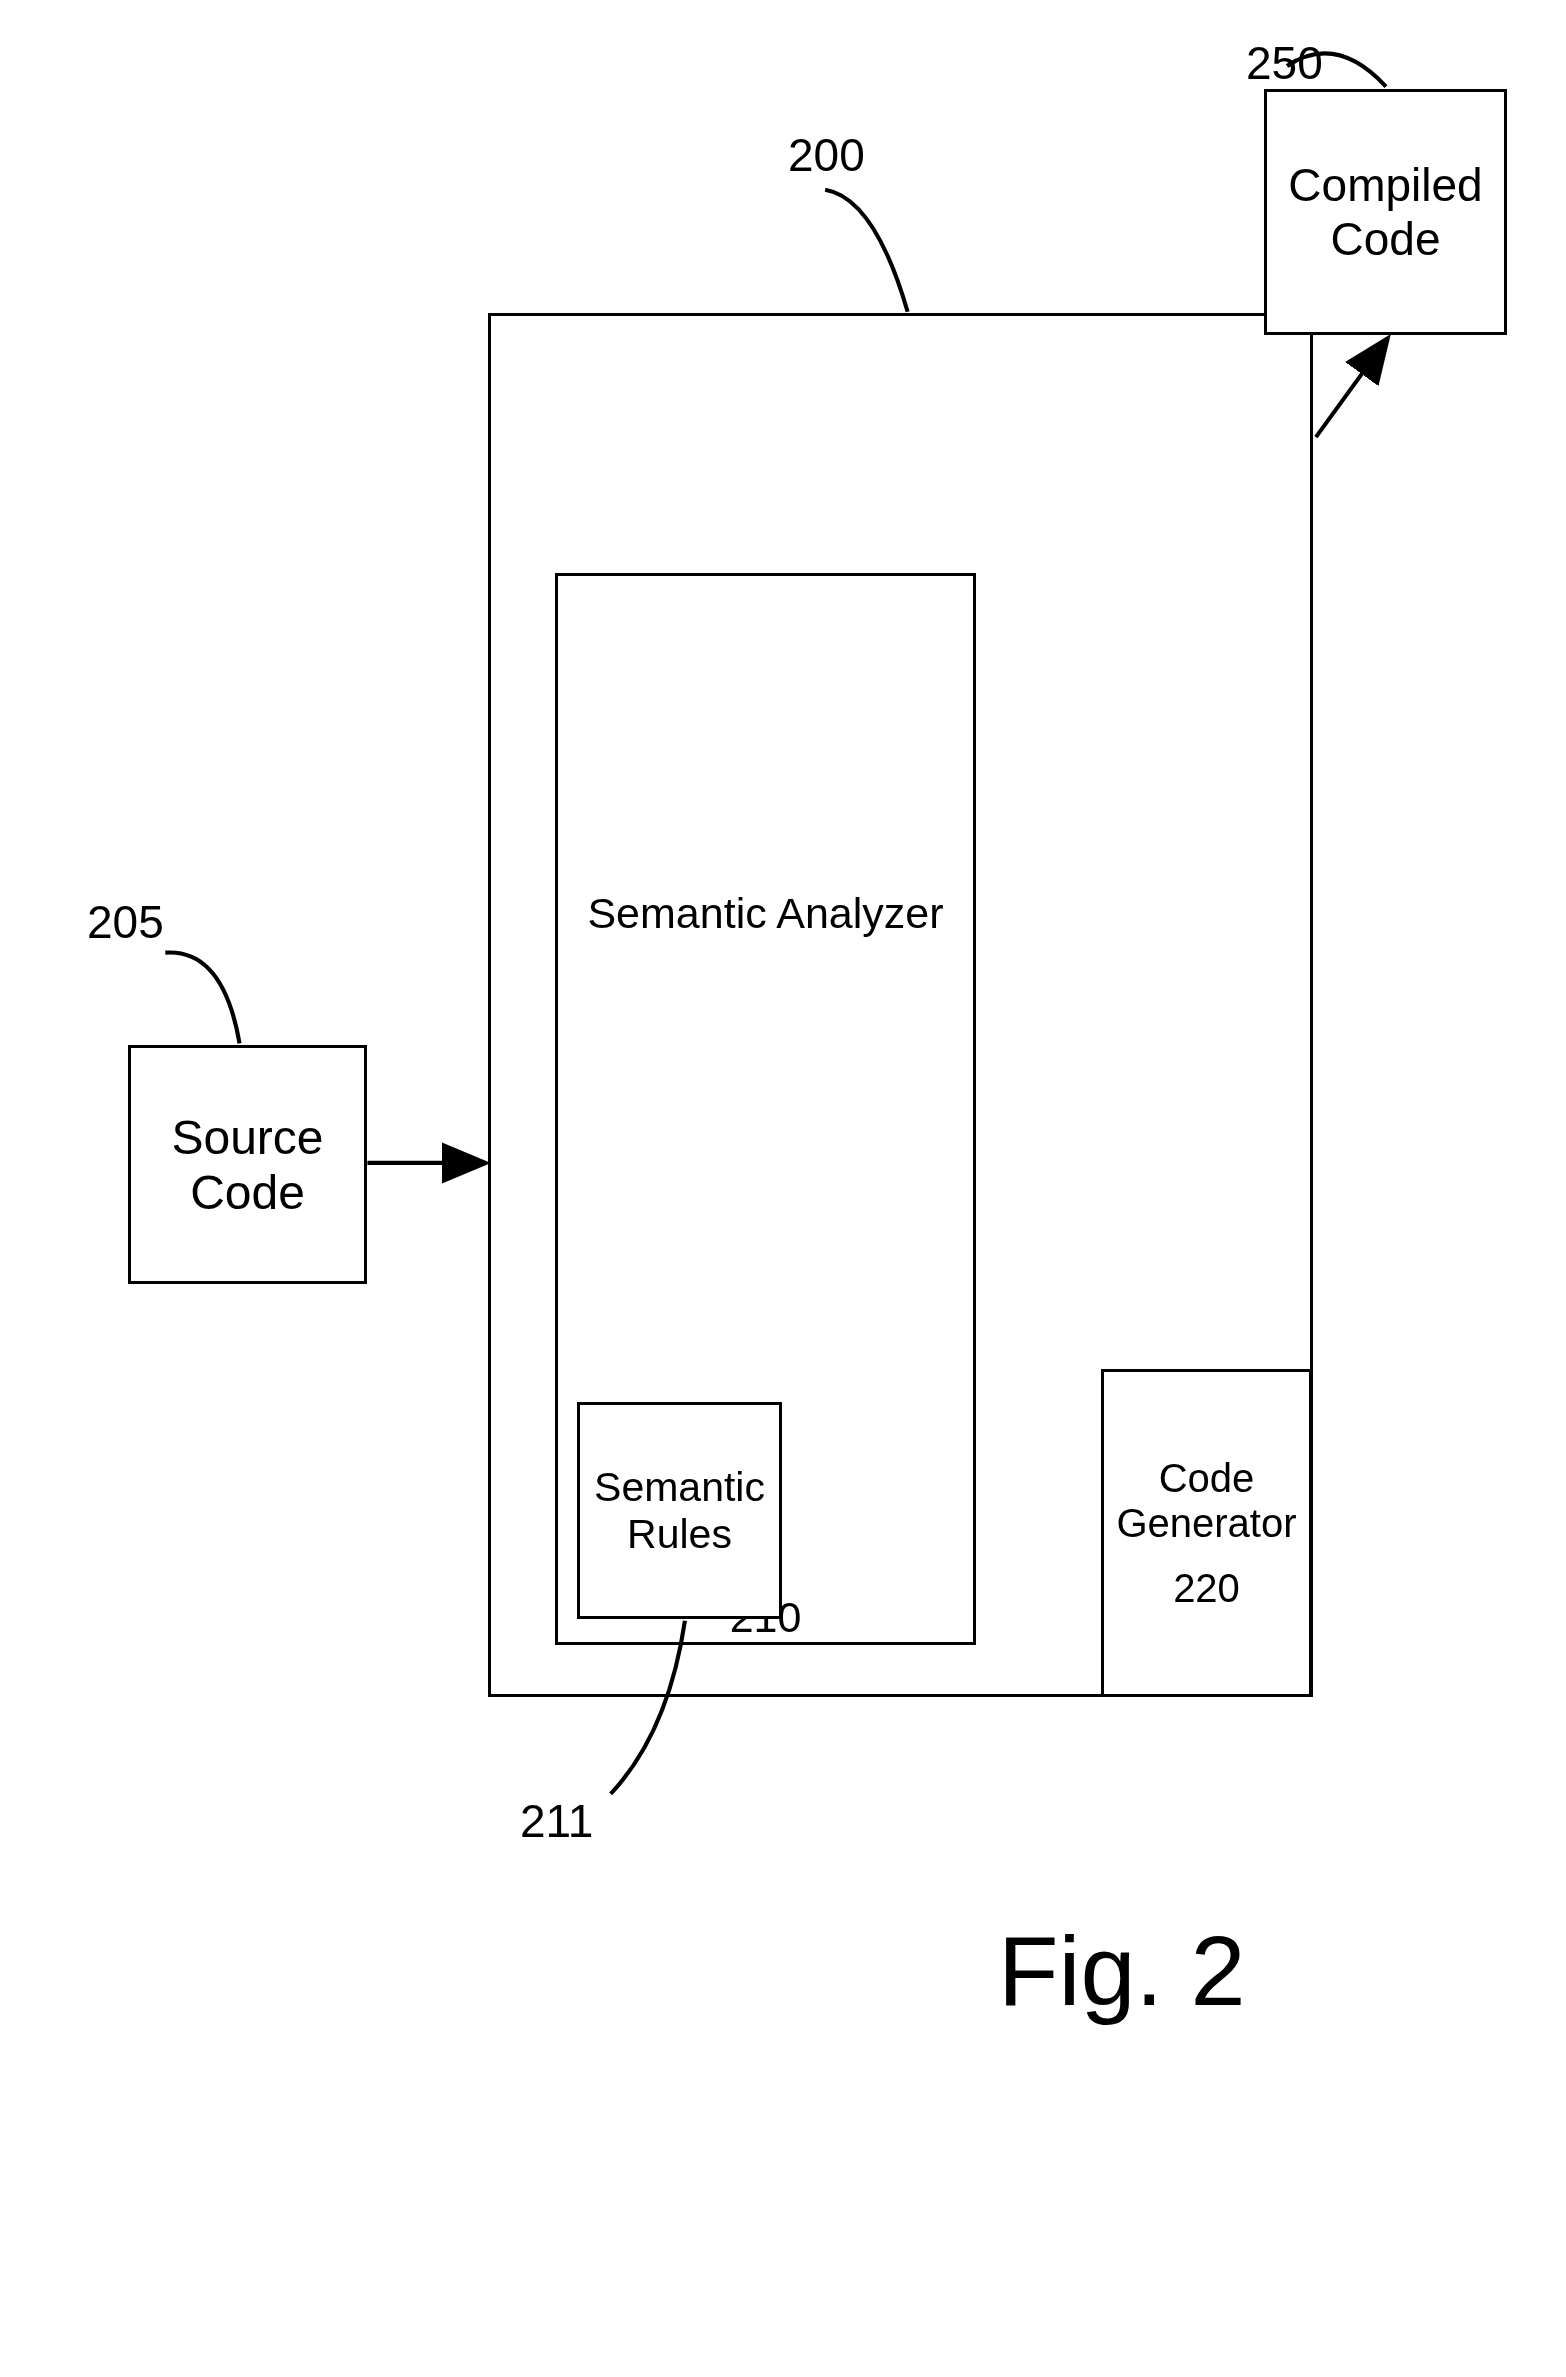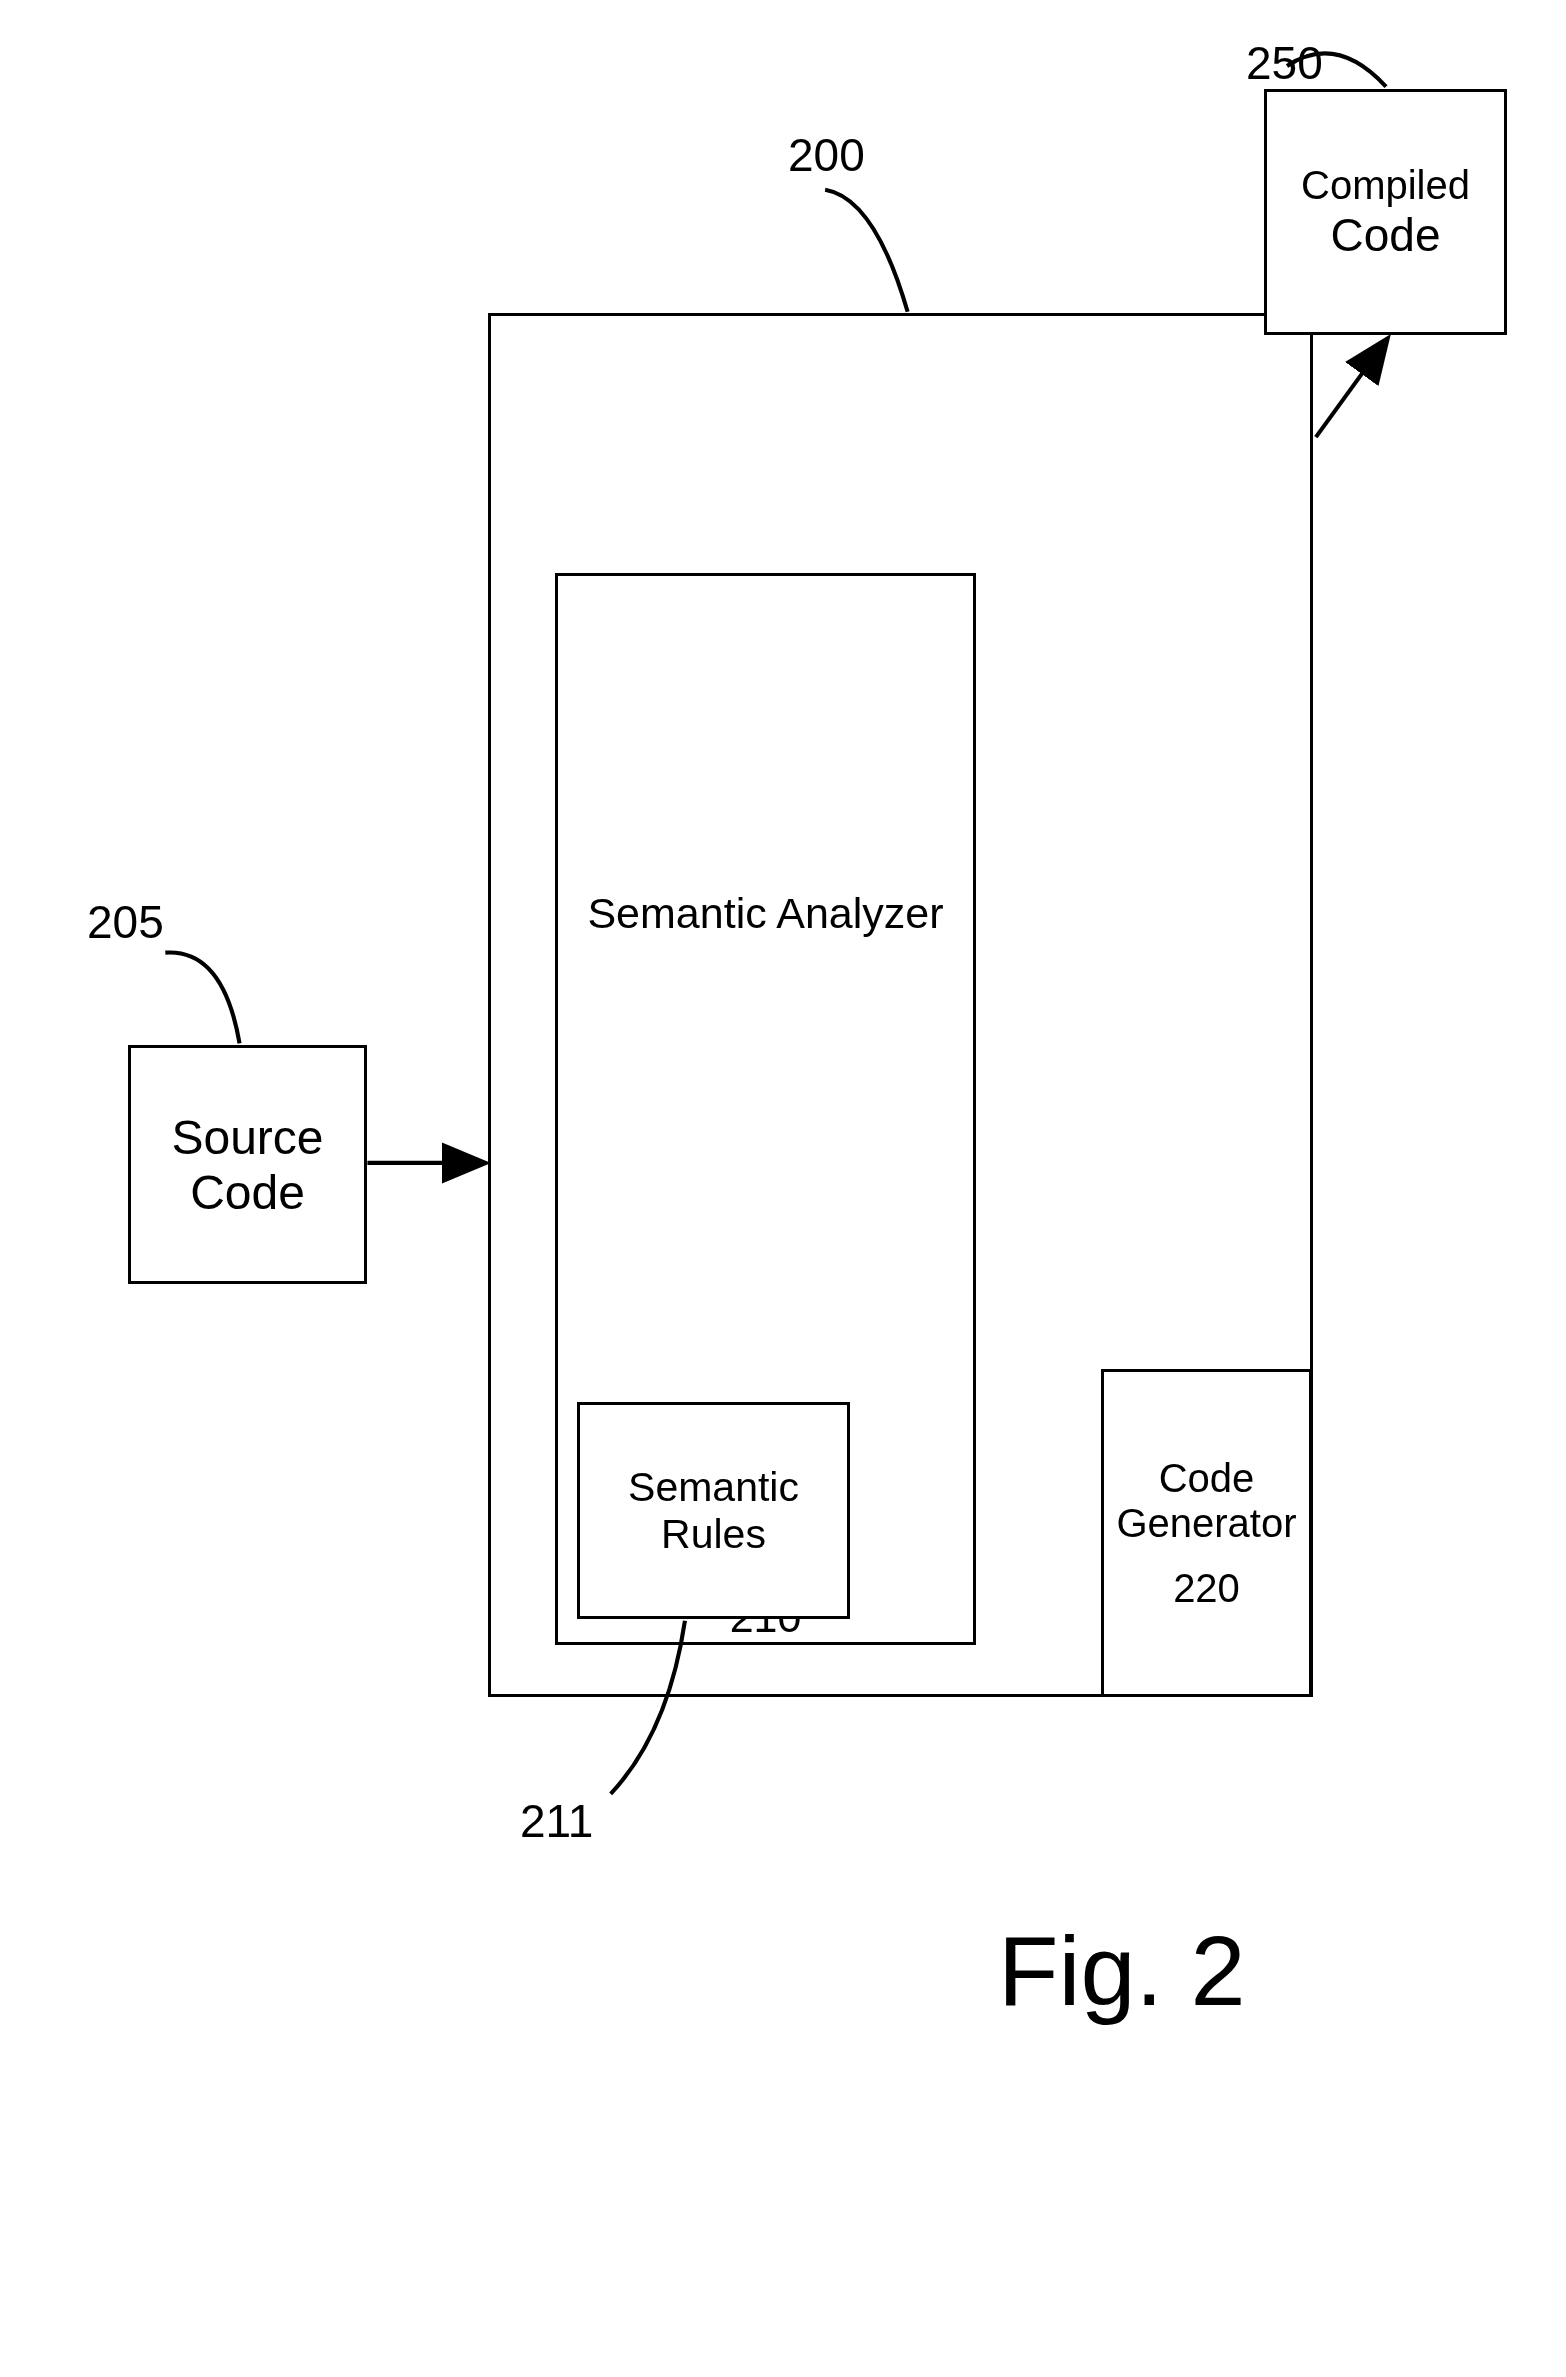--- a/index.html
+++ b/index.html
@@ -49,32 +49,32 @@
   <span style="font-size: 48px;">Code</span>
 </div>
 
 <div class="box" style="left: 488px; top: 313px; width: 825px; height: 1384px;"></div>
 
 <div class="box" style="left: 555px; top: 573px; width: 421px; height: 1072px; justify-content: space-between; padding-top: 313px;">
   <span style="font-size: 43px;">Semantic Analyzer</span>
   <span style="font-size: 43px; margin-top: 0;">210</span>
 </div>
 
-<div class="box" style="left: 577px; top: 1402px; width: 273px; height: 217px;">
+<div class="box" style="left: 577px; top: 1402px; width: 205px; height: 217px;">
   <span style="font-size: 41px;">Semantic</span>
   <span style="font-size: 41px;">Rules</span>
 </div>
 
 <div class="box" style="left: 1101px; top: 1369px; width: 211px; height: 328px; justify-content: center;">
   <span style="font-size: 40px; transform: rotate(0deg);">Code Generator</span>
   <span style="font-size: 40px; margin-top: 20px;">220</span>
 </div>
 
 <div class="box" style="left: 1264px; top: 89px; width: 243px; height: 246px;">
-  <span style="font-size: 40px;">Compiled</span>
+  <span style="font-size: 46px;">Compiled</span>
   <span style="font-size: 46px;">Code</span>
 </div>
 
 <span class="label" style="left: 87px; top: 895px;">205</span>
 <span class="label" style="left: 788px; top: 128px;">200</span>
 <span class="label" style="left: 520px; top: 1794px;">211</span>
 <span class="label" style="left: 1246px; top: 8.2px; margin-top: 28px;">250</span>
 
 <span class="figure-label" style="left: 998px; top: 1914px;">Fig. 2</span>
 

